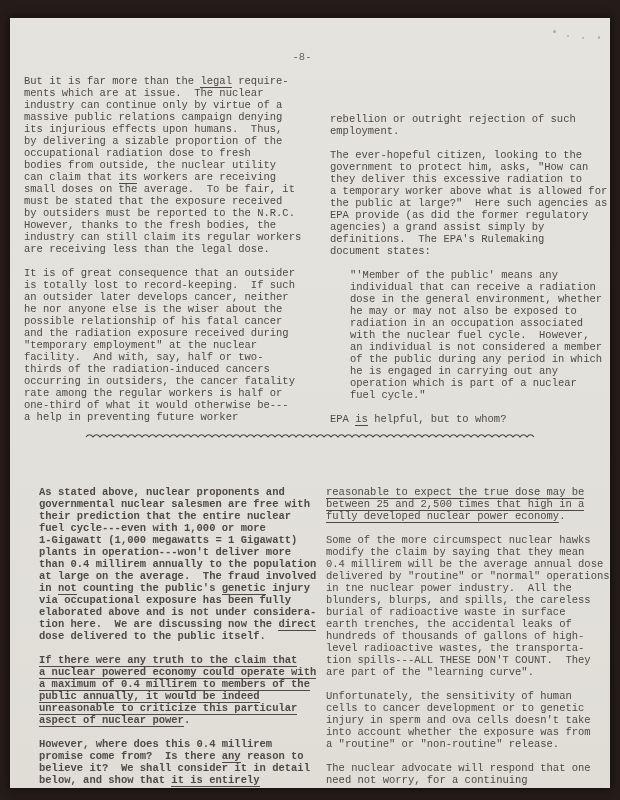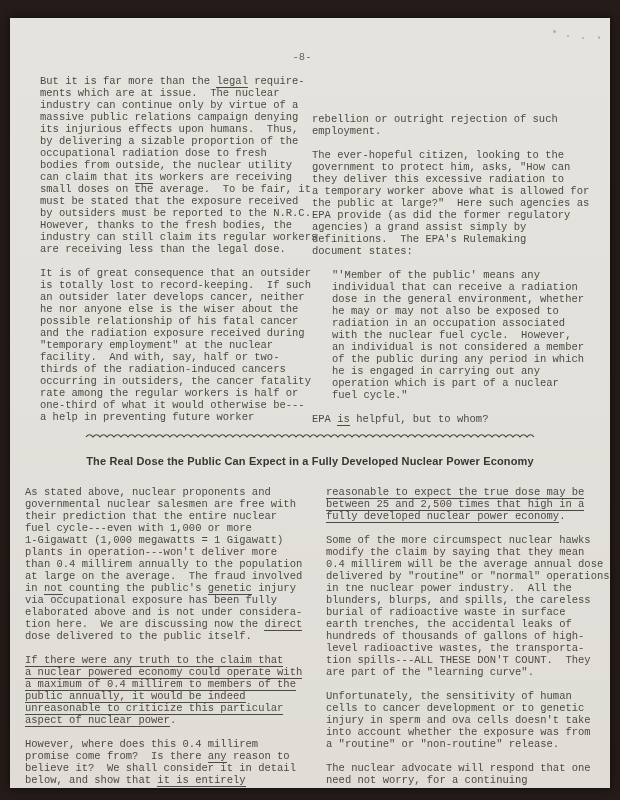--- a/index.html
+++ b/index.html
@@ -22,23 +22,23 @@
     font-size:10.5px; line-height:12px;
     color:#6b655f;
     white-space:pre;
   }
   .col {
     position:absolute;
     font-size:10.5px; line-height:12px;
     color:#4e4944;
     white-space:pre;
   }
-  .col-tl { left:30px; top:57px;  width:296px; }
-  .col-tr { left:302px; top:95px; width:286px; }
-  .col-bl { left:15px; top:468px; width:296px; }
+  .col-tl { left:14px; top:57px;  width:296px; }
+  .col-tr { left:320px; top:95px; width:286px; }
+  .col-bl { left:29px; top:468px; width:296px;font-weight:bold; }
   .col-br { left:316px; top:468px; width:286px; }
   .para { margin:0 0 12px 0; }
   .para.indent { padding-left:20px; }
   .tline { height:12px; }
   .u { border-bottom:1px solid currentColor; }
   .heading {
     position:absolute; left:0; right:0; top:437px;
     text-align:center;
     font-family:"Liberation Sans","DejaVu Sans",sans-serif;
     font-weight:bold;
@@ -75,17 +75,16 @@
 
   <div class="col col-tl"><div class="para"><div class="tline"><span>But it is far more than the </span><span class="u">legal</span><span> require-</span></div><div class="tline"><span>ments which are at issue.  The nuclear</span></div><div class="tline"><span>industry can continue only by virtue of a</span></div><div class="tline"><span>massive public relations campaign denying</span></div><div class="tline"><span>its injurious effects upon humans.  Thus,</span></div><div class="tline"><span>by delivering a sizable proportion of the</span></div><div class="tline"><span>occupational radiation dose to fresh</span></div><div class="tline"><span>bodies from outside, the nuclear utility</span></div><div class="tline"><span>can claim that </span><span class="u">its</span><span> workers are receiving</span></div><div class="tline"><span>small doses on the average.  To be fair, it</span></div><div class="tline"><span>must be stated that the exposure received</span></div><div class="tline"><span>by outsiders must be reported to the N.R.C.</span></div><div class="tline"><span>However, thanks to the fresh bodies, the</span></div><div class="tline"><span>industry can still claim its regular workers</span></div><div class="tline"><span>are receiving less than the legal dose.</span></div></div><div class="para"><div class="tline"><span>It is of great consequence that an outsider</span></div><div class="tline"><span>is totally lost to record-keeping.  If such</span></div><div class="tline"><span>an outsider later develops cancer, neither</span></div><div class="tline"><span>he nor anyone else is the wiser about the</span></div><div class="tline"><span>possible relationship of his fatal cancer</span></div><div class="tline"><span>and the radiation exposure received during</span></div><div class="tline"><span>"temporary employment" at the nuclear</span></div><div class="tline"><span>facility.  And with, say, half or two-</span></div><div class="tline"><span>thirds of the radiation-induced cancers</span></div><div class="tline"><span>occurring in outsiders, the cancer fatality</span></div><div class="tline"><span>rate among the regular workers is half or</span></div><div class="tline"><span>one-third of what it would otherwise be---</span></div><div class="tline"><span>a help in preventing future worker</span></div></div></div>
   <div class="col col-tr"><div class="para"><div class="tline"><span>rebellion or outright rejection of such</span></div><div class="tline"><span>employment.</span></div></div><div class="para"><div class="tline"><span>The ever-hopeful citizen, looking to the</span></div><div class="tline"><span>government to protect him, asks, "How can</span></div><div class="tline"><span>they deliver this excessive radiation to</span></div><div class="tline"><span>a temporary worker above what is allowed for</span></div><div class="tline"><span>the public at large?"  Here such agencies as</span></div><div class="tline"><span>EPA provide (as did the former regulatory</span></div><div class="tline"><span>agencies) a grand assist simply by</span></div><div class="tline"><span>definitions.  The EPA's Rulemaking</span></div><div class="tline"><span>document states:</span></div></div><div class="para indent"><div class="tline"><span>"'Member of the public' means any</span></div><div class="tline"><span>individual that can receive a radiation</span></div><div class="tline"><span>dose in the general environment, whether</span></div><div class="tline"><span>he may or may not also be exposed to</span></div><div class="tline"><span>radiation in an occupation associated</span></div><div class="tline"><span>with the nuclear fuel cycle.  However,</span></div><div class="tline"><span>an individual is not considered a member</span></div><div class="tline"><span>of the public during any period in which</span></div><div class="tline"><span>he is engaged in carrying out any</span></div><div class="tline"><span>operation which is part of a nuclear</span></div><div class="tline"><span>fuel cycle."</span></div></div><div class="para"><div class="tline"><span>EPA </span><span class="u">is</span><span> helpful, but to whom?</span></div></div></div>
 
   <div class="divider">
     <svg width="450" height="8" viewBox="0 0 450 8" xmlns="http://www.w3.org/2000/svg">
       <path d="M1,5 q3.5,-4.5 7,0 q3.5,-4.5 7,0 q3.5,-4.5 7,0 q3.5,-4.5 7,0 q3.5,-4.5 7,0 q3.5,-4.5 7,0 q3.5,-4.5 7,0 q3.5,-4.5 7,0 q3.5,-4.5 7,0 q3.5,-4.5 7,0 q3.5,-4.5 7,0 q3.5,-4.5 7,0 q3.5,-4.5 7,0 q3.5,-4.5 7,0 q3.5,-4.5 7,0 q3.5,-4.5 7,0 q3.5,-4.5 7,0 q3.5,-4.5 7,0 q3.5,-4.5 7,0 q3.5,-4.5 7,0 q3.5,-4.5 7,0 q3.5,-4.5 7,0 q3.5,-4.5 7,0 q3.5,-4.5 7,0 q3.5,-4.5 7,0 q3.5,-4.5 7,0 q3.5,-4.5 7,0 q3.5,-4.5 7,0 q3.5,-4.5 7,0 q3.5,-4.5 7,0 q3.5,-4.5 7,0 q3.5,-4.5 7,0 q3.5,-4.5 7,0 q3.5,-4.5 7,0 q3.5,-4.5 7,0 q3.5,-4.5 7,0 q3.5,-4.5 7,0 q3.5,-4.5 7,0 q3.5,-4.5 7,0 q3.5,-4.5 7,0 q3.5,-4.5 7,0 q3.5,-4.5 7,0 q3.5,-4.5 7,0 q3.5,-4.5 7,0 q3.5,-4.5 7,0 q3.5,-4.5 7,0 q3.5,-4.5 7,0 q3.5,-4.5 7,0 q3.5,-4.5 7,0 q3.5,-4.5 7,0 q3.5,-4.5 7,0 q3.5,-4.5 7,0 q3.5,-4.5 7,0 q3.5,-4.5 7,0 q3.5,-4.5 7,0 q3.5,-4.5 7,0 q3.5,-4.5 7,0 q3.5,-4.5 7,0 q3.5,-4.5 7,0 q3.5,-4.5 7,0 q3.5,-4.5 7,0 q3.5,-4.5 7,0 q3.5,-4.5 7,0 q3.5,-4.5 7,0" fill="none" stroke="#4a443e" stroke-width="1.2"></path>
     </svg>
   </div>
 
-  <div class="heading">The Real Dose the Public Can Expect in a Fully Developed Nuclear Power Economy</div>
 
   <div class="col col-bl"><div class="para"><div class="tline"><span>As stated above, nuclear proponents and</span></div><div class="tline"><span>governmental nuclear salesmen are free with</span></div><div class="tline"><span>their prediction that the entire nuclear</span></div><div class="tline"><span>fuel cycle---even with 1,000 or more</span></div><div class="tline"><span>1-Gigawatt (1,000 megawatts = 1 Gigawatt)</span></div><div class="tline"><span>plants in operation---won't deliver more</span></div><div class="tline"><span>than 0.4 millirem annually to the population</span></div><div class="tline"><span>at large on the average.  The fraud involved</span></div><div class="tline"><span>in </span><span class="u">not</span><span> counting the public's </span><span class="u">genetic</span><span> injury</span></div><div class="tline"><span>via occupational exposure has been fully</span></div><div class="tline"><span>elaborated above and is not under considera-</span></div><div class="tline"><span>tion here.  We are discussing now the </span><span class="u">direct</span></div><div class="tline"><span>dose delivered to the public itself.</span></div></div><div class="para"><div class="tline"><span class="u">If there were any truth to the claim that</span></div><div class="tline"><span class="u">a nuclear powered economy could operate with</span></div><div class="tline"><span class="u">a maximum of 0.4 millirem to members of the</span></div><div class="tline"><span class="u">public annually, it would be indeed</span></div><div class="tline"><span class="u">unreasonable to criticize this particular</span></div><div class="tline"><span class="u">aspect of nuclear power</span><span>.</span></div></div><div class="para"><div class="tline"><span>However, where does this 0.4 millirem</span></div><div class="tline"><span>promise come from?  Is there </span><span class="u">any</span><span> reason to</span></div><div class="tline"><span>believe it?  We shall consider it in detail</span></div><div class="tline"><span>below, and show that </span><span class="u">it is entirely</span></div></div></div>
   <div class="col col-br"><div class="para"><div class="tline"><span class="u">reasonable to expect the true dose may be</span></div><div class="tline"><span class="u">between 25 and 2,500 times that high in a</span></div><div class="tline"><span class="u">fully developed nuclear power economy</span><span>.</span></div></div><div class="para"><div class="tline"><span>Some of the more circumspect nuclear hawks</span></div><div class="tline"><span>modify the claim by saying that they mean</span></div><div class="tline"><span>0.4 millirem will be the average annual dose</span></div><div class="tline"><span>delivered by "routine" or "normal" operations</span></div><div class="tline"><span>in tne nuclear power industry.  All the</span></div><div class="tline"><span>blunders, blurps, and spills, the careless</span></div><div class="tline"><span>burial of radioactive waste in surface</span></div><div class="tline"><span>earth trenches, the accidental leaks of</span></div><div class="tline"><span>hundreds of thousands of gallons of high-</span></div><div class="tline"><span>level radioactive wastes, the transporta-</span></div><div class="tline"><span>tion spills---ALL THESE DON'T COUNT.  They</span></div><div class="tline"><span>are part of the "learning curve".</span></div></div><div class="para"><div class="tline"><span>Unfortunately, the sensitivity of human</span></div><div class="tline"><span>cells to cancer development or to genetic</span></div><div class="tline"><span>injury in sperm and ova cells doesn't take</span></div><div class="tline"><span>into account whether the exposure was from</span></div><div class="tline"><span>a "routine" or "non-routine" release.</span></div></div><div class="para"><div class="tline"><span>The nuclear advocate will respond that one</span></div><div class="tline"><span>need not worry, for a continuing</span></div></div></div>
 </div>
 
 </body></html>

